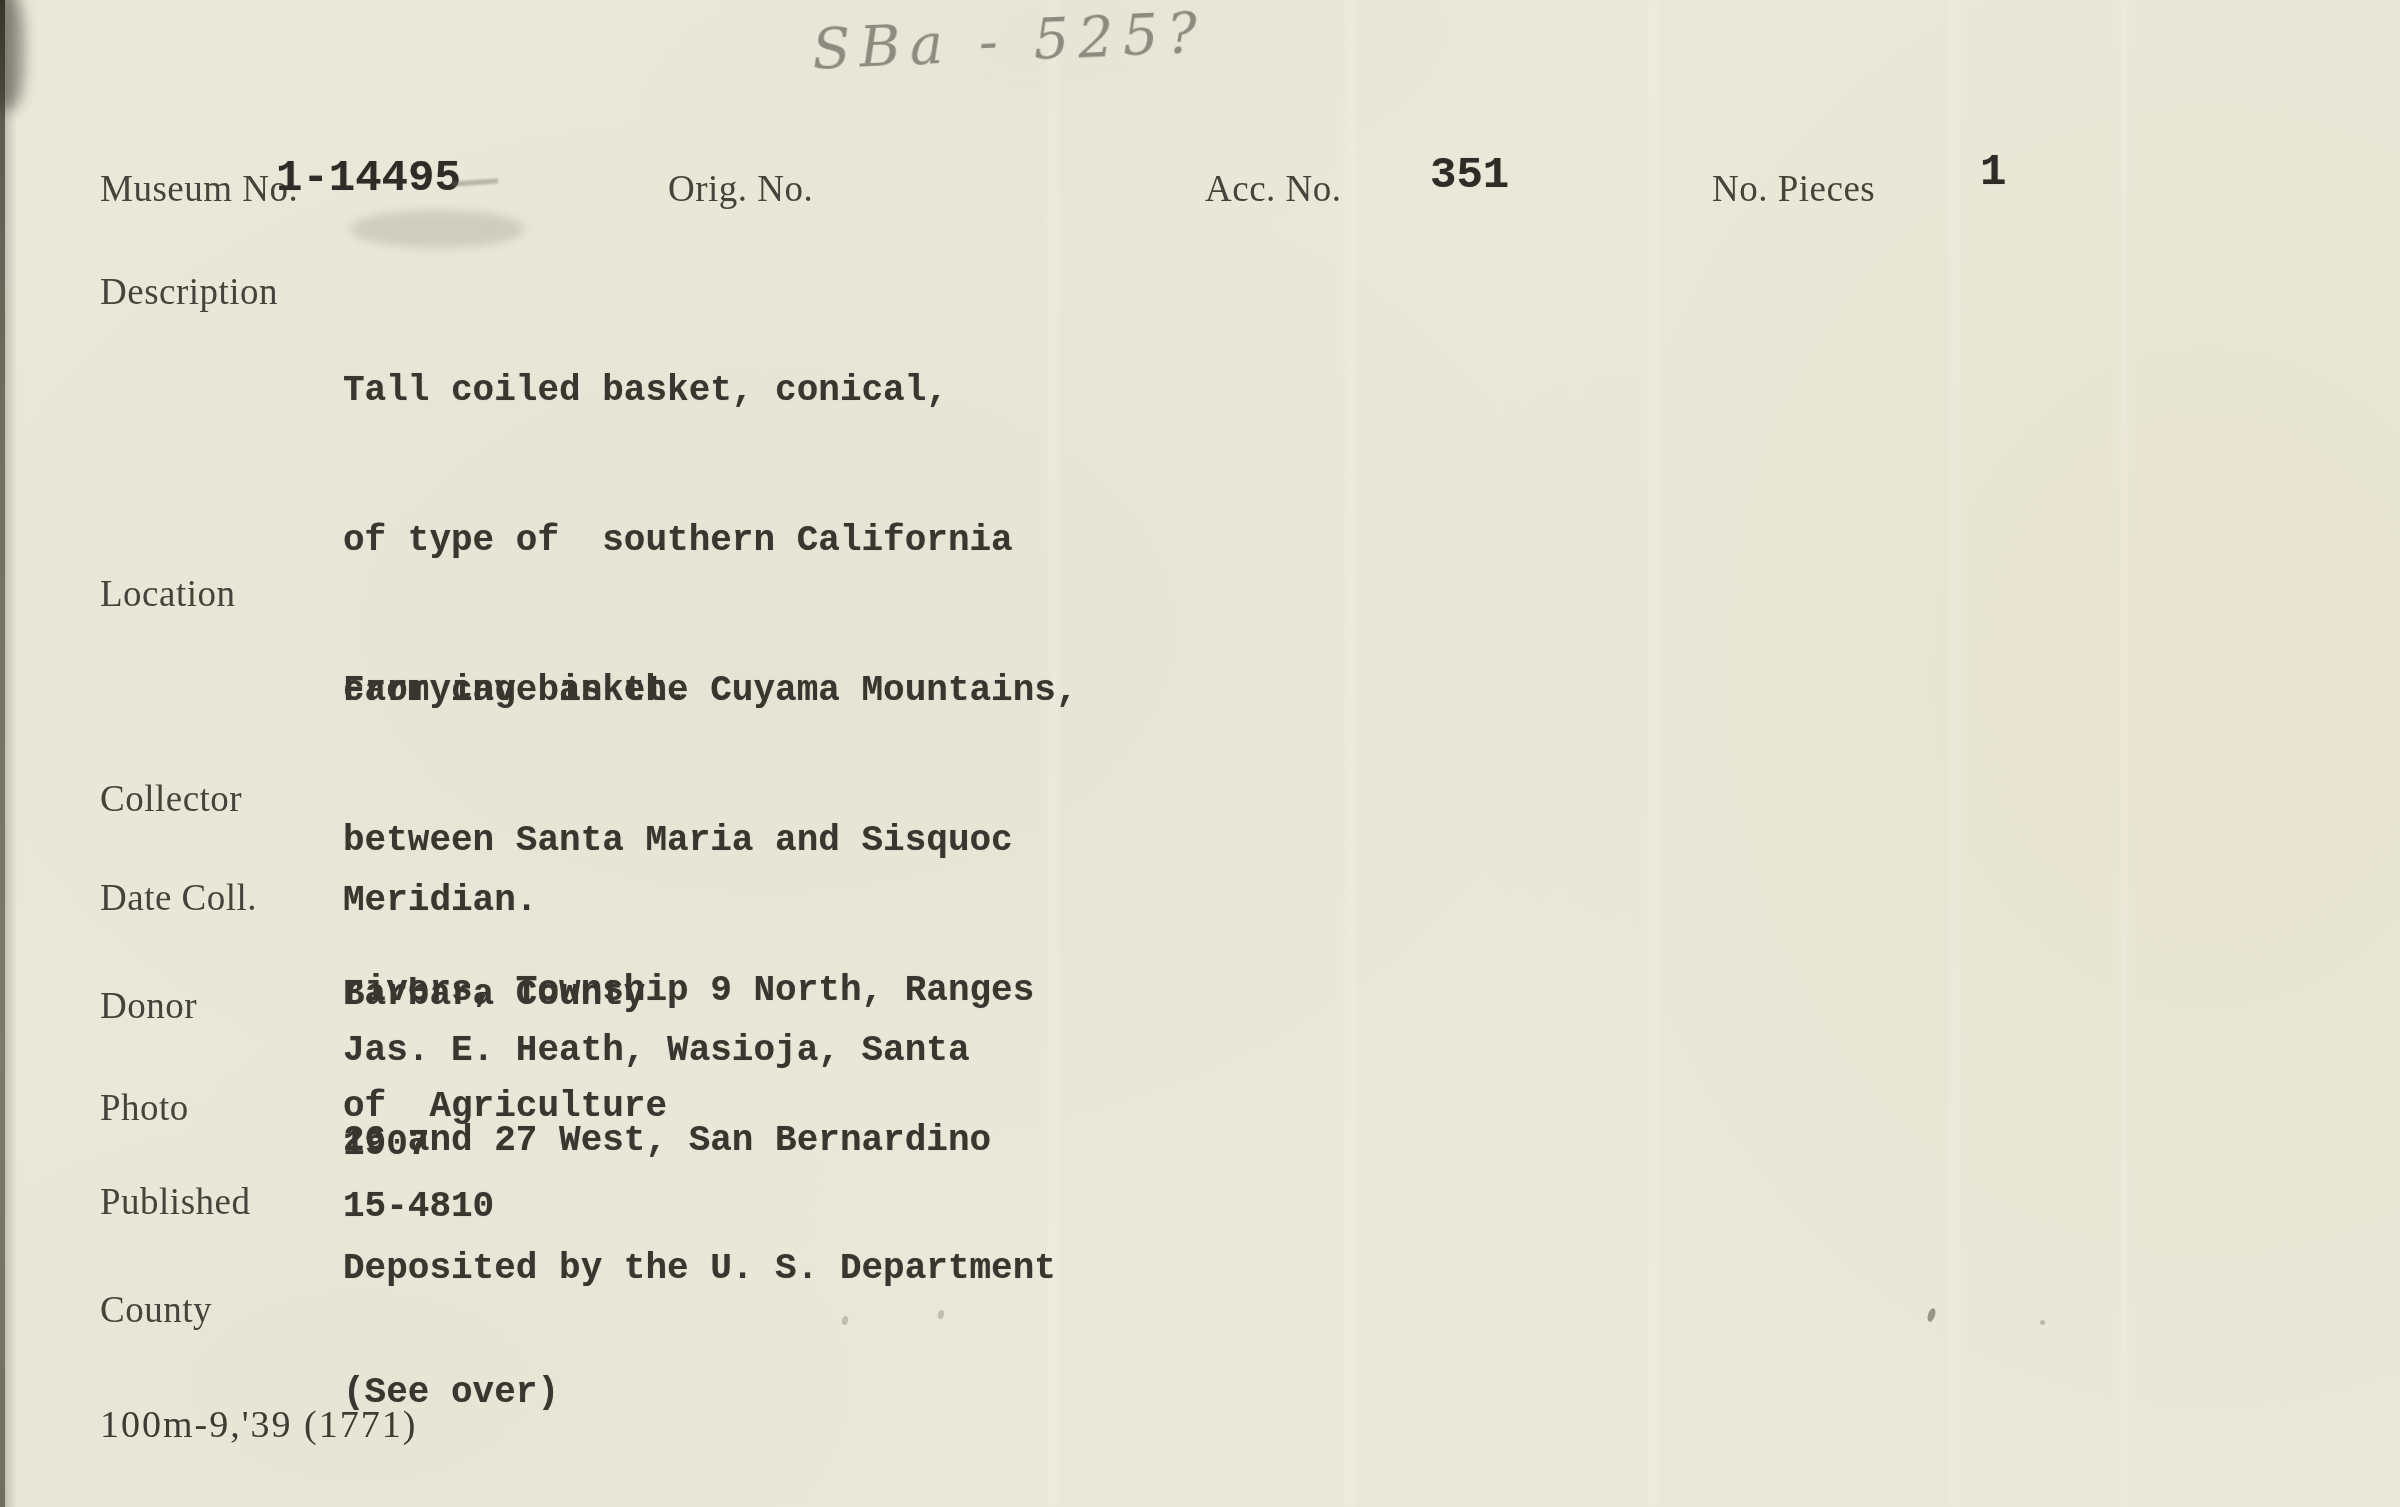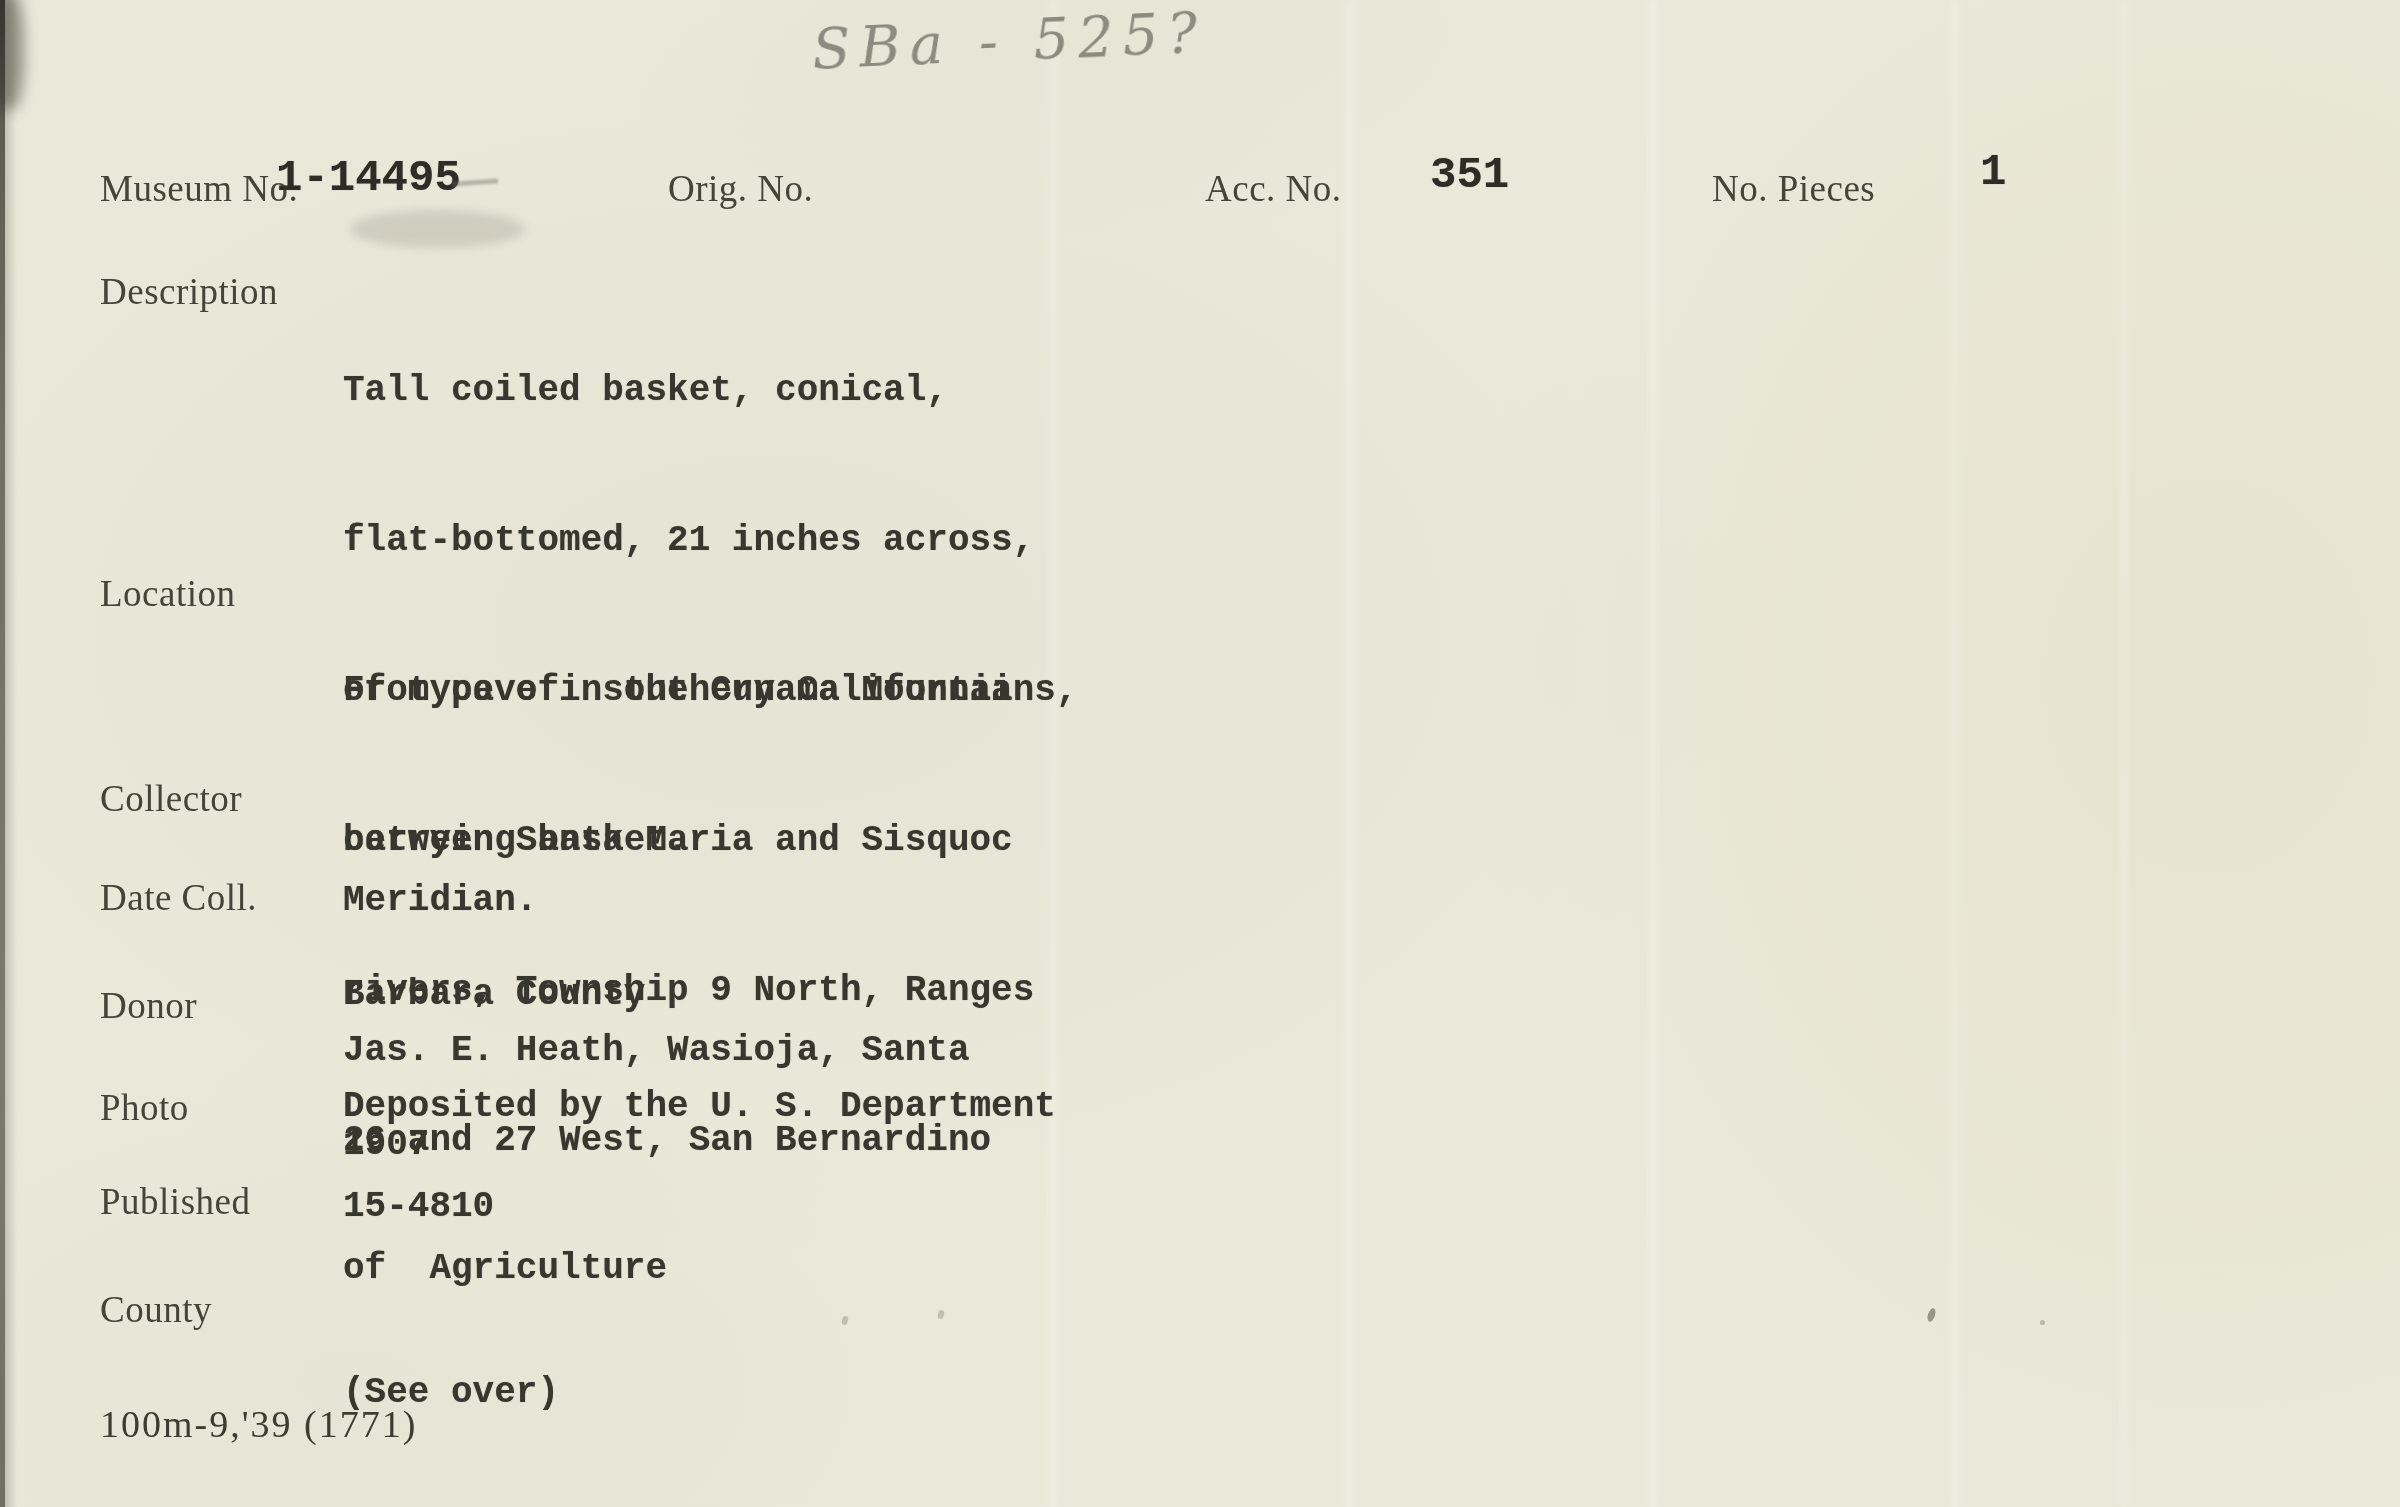--- a/index.html
+++ b/index.html
@@ -68,21 +68,20 @@
 
   <span class="label" style="left:1205px;top:167px">Acc. No.</span>
   <span class="typed typed-strong" style="left:1430px;top:150px">351</span>
 
   <span class="label" style="left:1712px;top:167px">No. Pieces</span>
   <span class="typed typed-strong" style="left:1980px;top:147px">1</span>
 
   <span class="label" style="left:100px;top:270px">Description</span>
   <div class="typed" style="left:343px;top:266px">
     <div>Tall coiled basket, conical,</div>
-    <div>flat-bottomed, 21 inches across,</div>
     <div>of type of  southern California</div>
     <div>carrying basket.</div>
   </div>
 
   <span class="label" style="left:100px;top:572px">Location</span>
   <div class="typed" style="left:343px;top:566px">
     <div>From cave in the Cuyama Mountains,</div>
     <div>between Santa Maria and Sisquoc</div>
     <div>rivers, Township 9 North, Ranges</div>
     <div>26 and 27 West, San Bernardino</div>
@@ -95,22 +94,22 @@
   </div>
 
   <span class="label" style="left:100px;top:876px">Date Coll.</span>
   <div class="typed" style="left:343px;top:870px">
     <div>Barbara County</div>
     <div>1907</div>
   </div>
 
   <span class="label" style="left:100px;top:984px">Donor</span>
   <div class="typed" style="left:343px;top:972px;line-height:54px">
+    <div>of  Agriculture</div>
     <div>Deposited by the U. S. Department</div>
-    <div>of  Agriculture</div>
   </div>
 
   <span class="label" style="left:100px;top:1086px">Photo</span>
   <div class="typed" style="left:343px;top:1082px">
     <div>15-4810</div>
   </div>
 
   <span class="label" style="left:100px;top:1180px">Published</span>
 
   <span class="label" style="left:100px;top:1288px">County</span>

